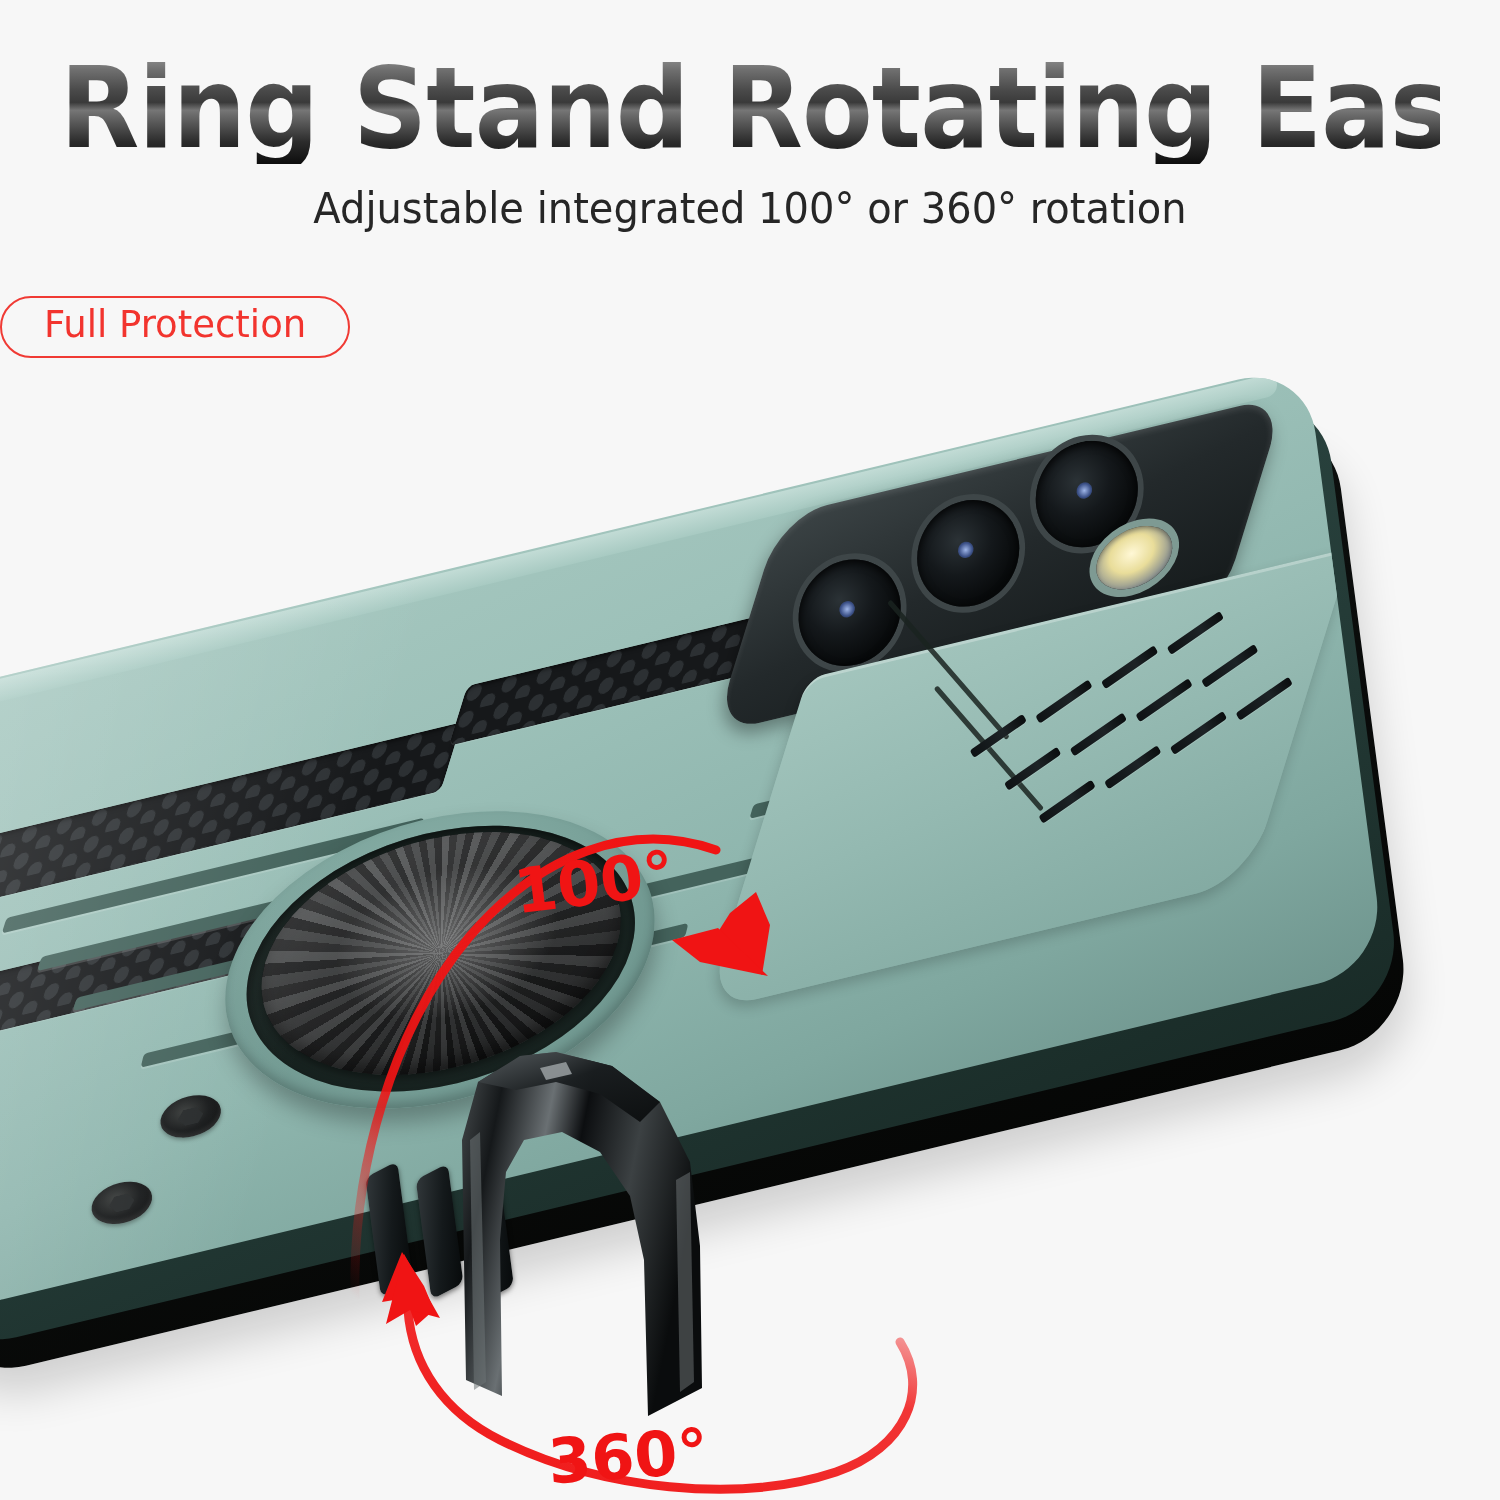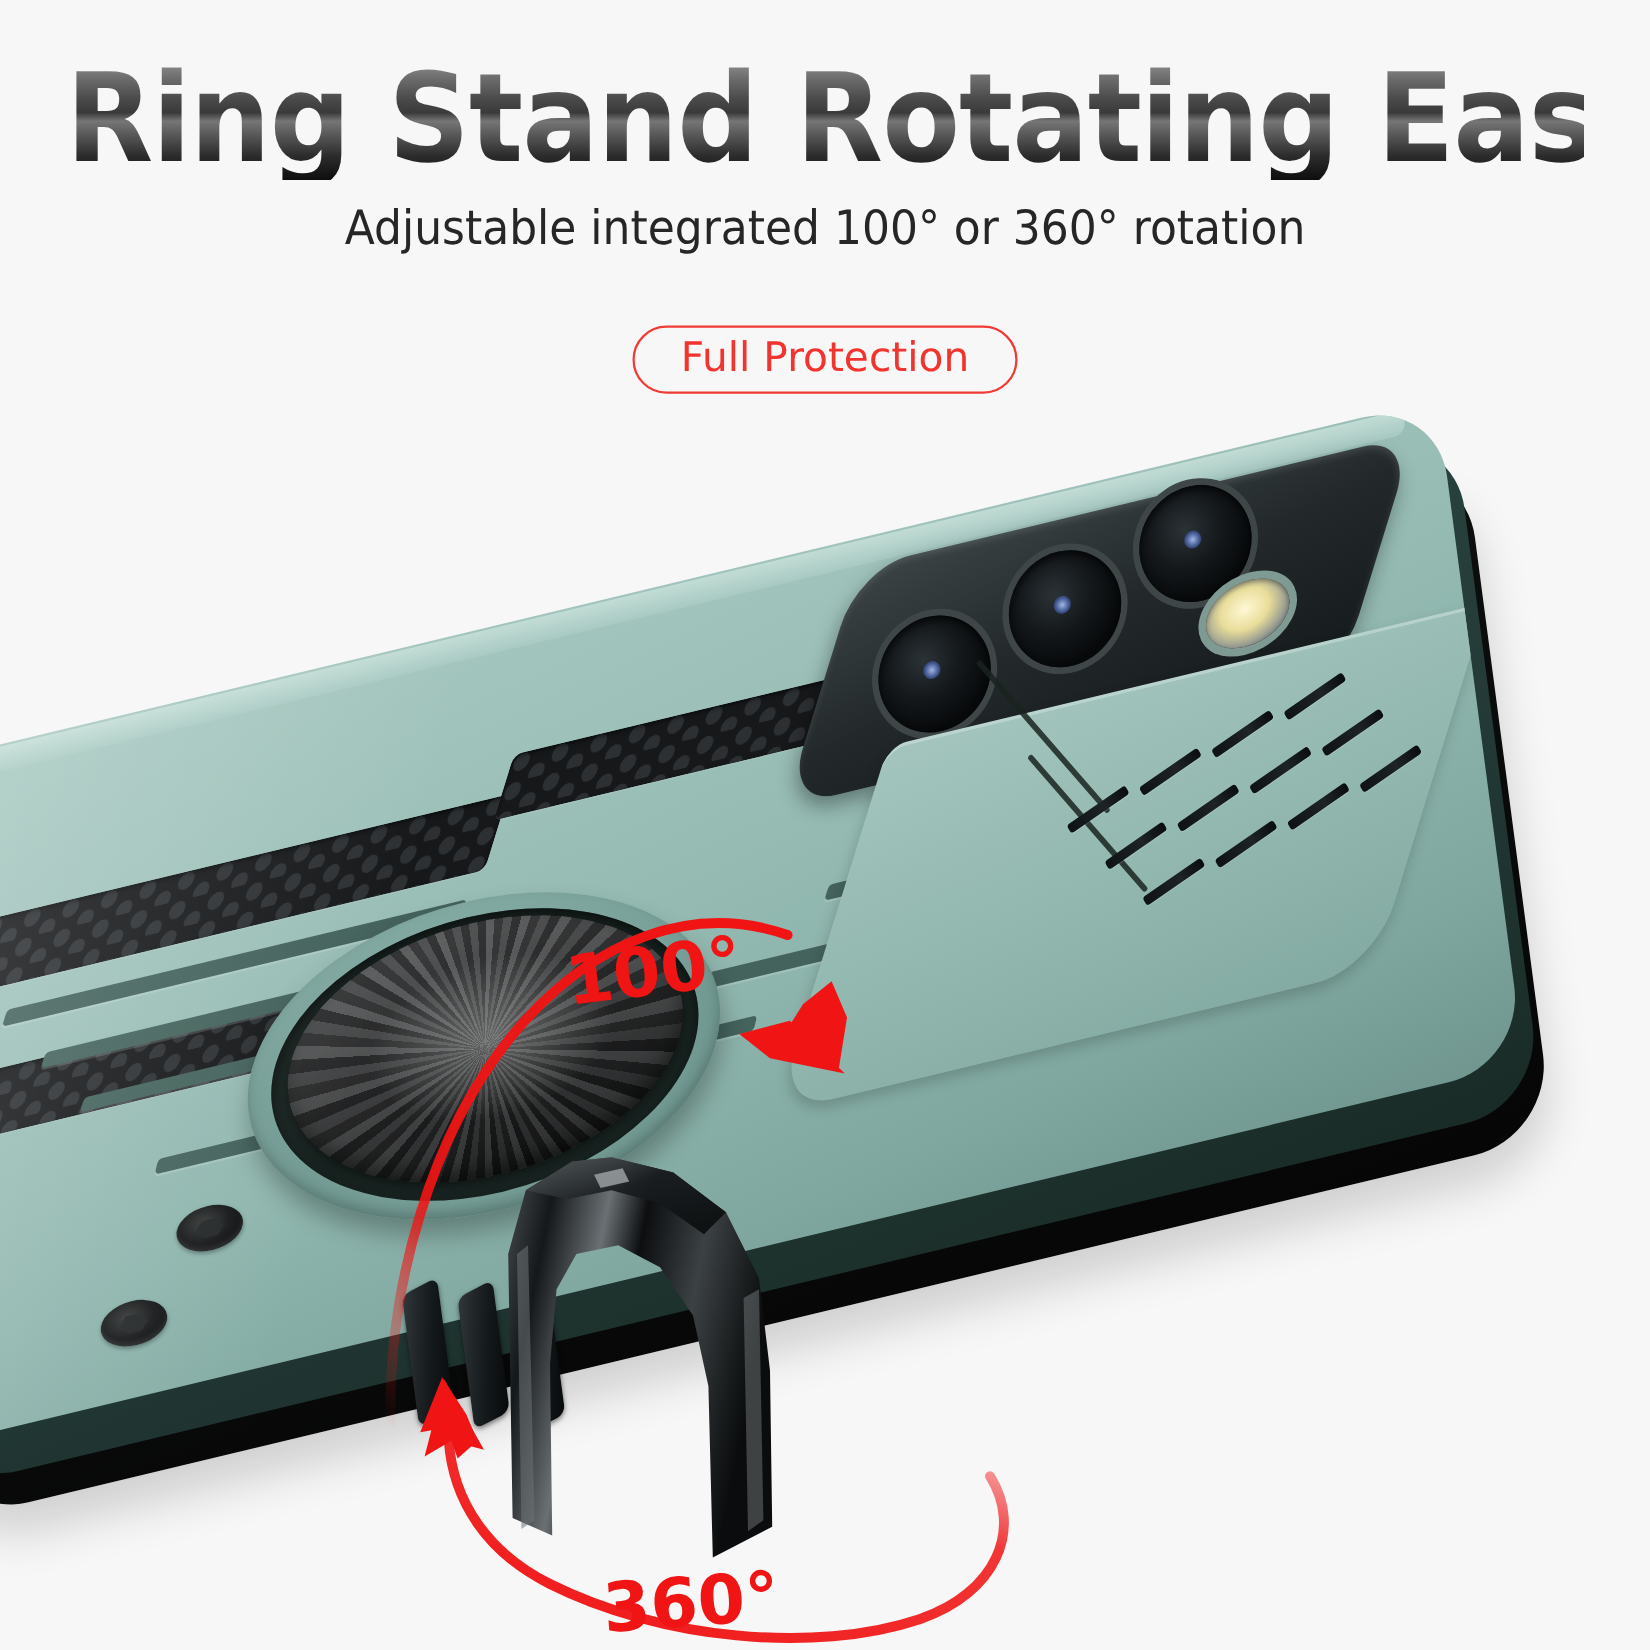--- a/index.html
+++ b/index.html
@@ -58,21 +58,21 @@
   }
   .subtitle{
     position:absolute; left:0; top:183px; width:1500px;
     font-family:"DejaVu Sans", sans-serif;
     font-size:43px; font-weight:400; color:#262626;
     transform:scaleX(0.93);
     white-space:nowrap;
   }
   .badge-wrap{
     position:absolute; left:0; top:296px; width:1500px;
-    display:flex; justify-content:center;
+    display:flex; 
   }
   .badge{
     display:inline-block;
     border:2px solid #F03A34;
     border-radius:40px;
     padding:7px 42px 10px 42px;
     color:#F2342E;
     font-family:"DejaVu Sans", sans-serif;
     font-size:37px;
     line-height:1.1;

